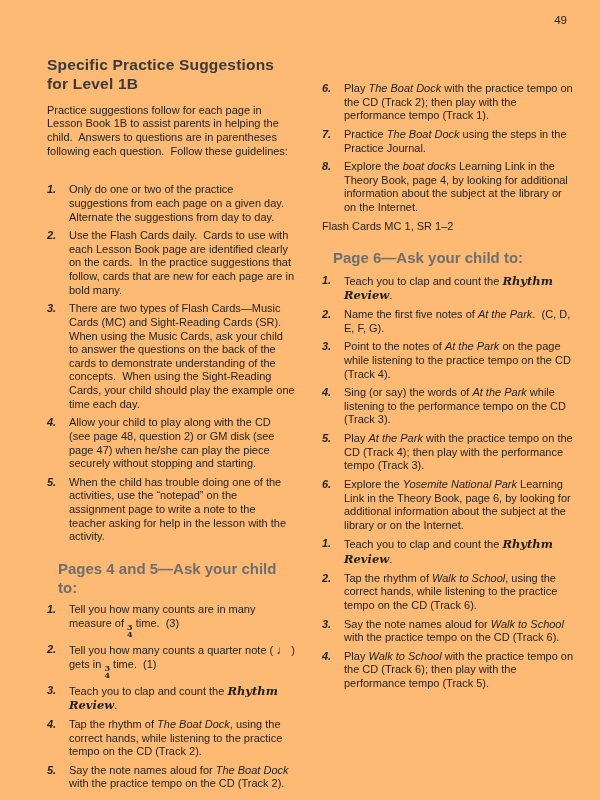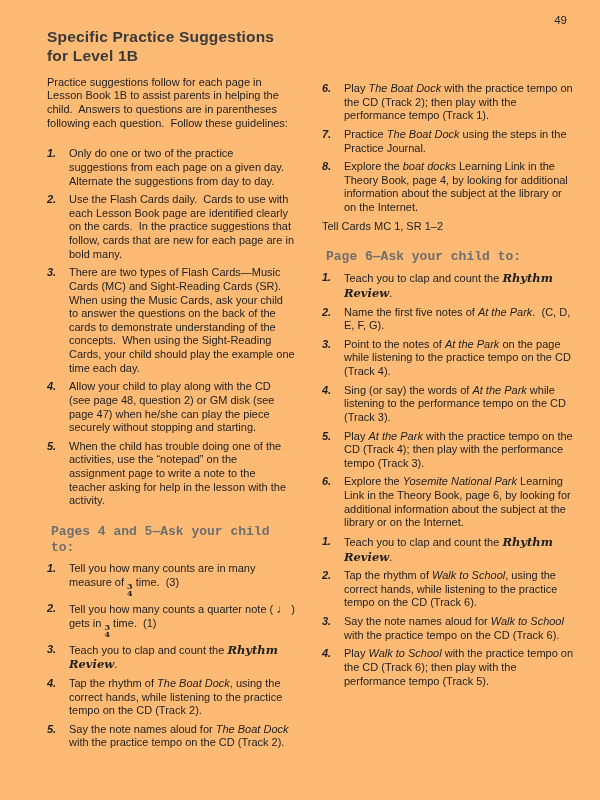--- a/index.html
+++ b/index.html
@@ -2,28 +2,28 @@
 <html><head>
 <meta charset="utf-8">
 <style>
   html,body{margin:0;padding:0;background:#ffffff;}
   .sheet{
     position:relative;width:600px;height:800px;background:#fdba74;overflow:hidden;
     font-family:"Liberation Sans",sans-serif;font-size:11px;line-height:1.24;color:#1f1f1f;
   }
   .pagenum{position:absolute;top:13px;right:33px;font-size:11.5px;color:#1f1f1f;}
   .col{position:absolute;}
-  .col-left{left:47px;top:28px;width:248px;}
+  .col-left{left:47px;top:56px;width:248px;}
   .col-right{left:322px;top:82px;width:252px;}
   .title{font-size:15.5px;font-weight:700;line-height:1.22;color:#3a3a3a;margin:0 0 10px 0;letter-spacing:.2px;}
-  .intro{margin:0 0 17px 0;white-space:pre-wrap;}
+  .intro{margin:0 0 25px 0;white-space:pre-wrap;}
   .item{display:flex;margin:0 0 5px 0;}
   .num{flex:0 0 22px;font-weight:700;font-style:italic;color:#1f1f1f;}
   .itext{flex:1;white-space:pre-wrap;}
-  .sec-heading{font-size:13px;font-weight:700;color:#6e6e6e;margin:16px 0 6px 4px;font-family:Liberation Mono, monospace;}
+  .sec-heading{font-size:15px;font-weight:700;color:#6e6e6e;margin:16px 0 6px 11px;}
   .flash{margin:5px 0 4px 0;white-space:pre-wrap;}
   .i{font-style:italic;}
   .b{font-weight:400;}
   .script{font-family:"DejaVu Serif",serif;font-style:italic;font-weight:700;font-size:11.5px;}
   .ts{display:inline-flex;flex-direction:column;align-items:center;font-weight:700;
       font-size:8px;line-height:7px;vertical-align:-3px;font-family:"DejaVu Serif",serif;}
   .note{font-size:12px;}
 </style>
 </head>
 <body>
@@ -102,21 +102,21 @@
   <div class="item">
     <span class="num">7.</span>
     <span class="itext"><span>Practice </span><span class="i">The Boat Dock</span><span> using the steps in the Practice Journal.</span></span>
   </div>
 
   <div class="item">
     <span class="num">8.</span>
     <span class="itext"><span>Explore the </span><span class="i">boat docks</span><span> Learning Link in the Theory Book, page 4, by looking for additional information about the subject at the library or on the Internet.</span></span>
   </div>
 </div>
-    <p class="flash"><span>Tell Cards </span><span class="b">MC 1, SR 1–2</span></p>
+    <p class="flash"><span>Flash Cards </span><span class="b">MC 1, SR 1–2</span></p>
 
     <h2 class="sec-heading">Page 6—Ask your child to:</h2>
     <div class="list">
   <div class="item">
     <span class="num">1.</span>
     <span class="itext"><span>Teach you to clap and count the </span><span class="script">Rhythm Review</span><span>.</span></span>
   </div>
 
   <div class="item">
     <span class="num">2.</span>

